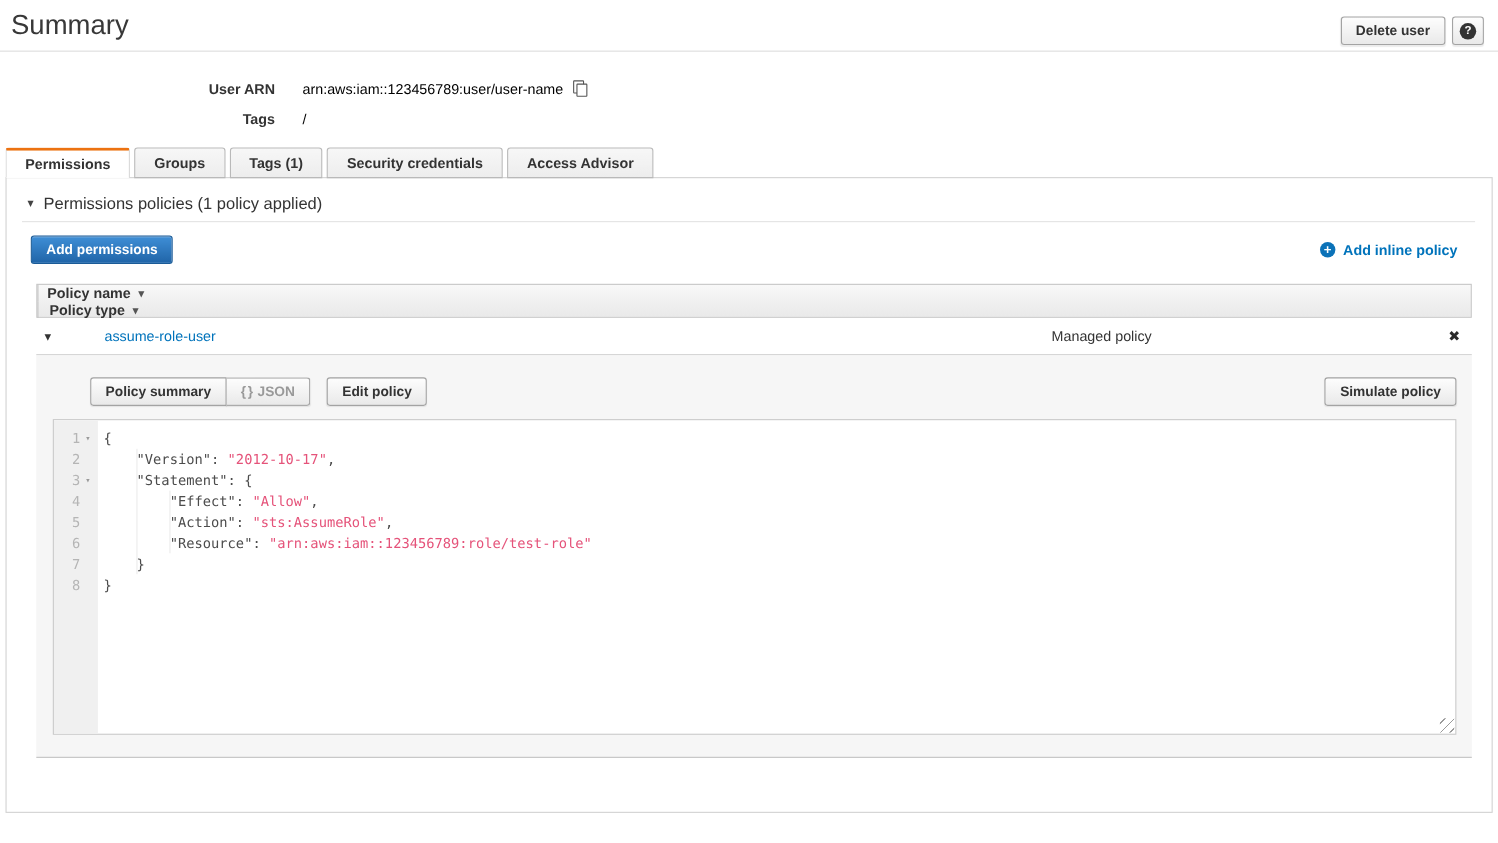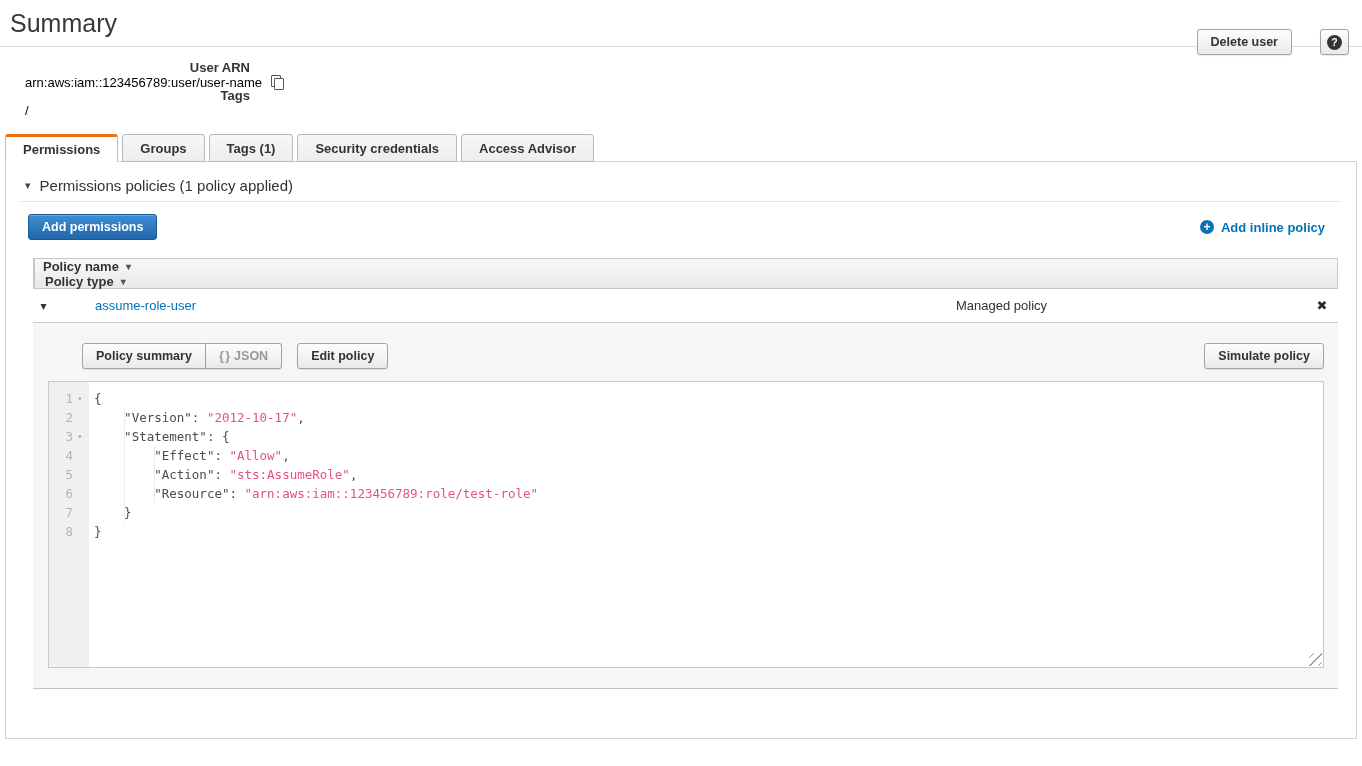--- a/index.html
+++ b/index.html
@@ -6,21 +6,21 @@
   html,body { margin:0; padding:0; }
   body {
     width:1362px; height:766px; overflow:hidden;
     background:#fff; color:#333;
     font-family:"Liberation Sans", sans-serif; font-size:13px;
   }
 
   
   .page-header { position:relative; height:47px; border-bottom:1px solid #ddd; }
   .page-title { margin:0; padding:9px 0 0 10px; font-size:25px; font-weight:400; color:#383838; }
-  .header-actions { position:absolute; top:15px; right:13px; display:flex; gap:28px; align-items:flex-end;margin-top:14px; }
+  .header-actions { position:absolute; top:15px; right:13px; display:flex; gap:6px; align-items:flex-end; }
 
   .btn {
     display:inline-flex; align-items:center; justify-content:center;
     height:26px; padding:0 13px; cursor:pointer;
     font-family:"Liberation Sans",sans-serif; font-size:12.5px; font-weight:bold; color:#333;
     background:linear-gradient(#fdfdfd,#e9e9e9);
     border:1px solid #a3a3a3; border-radius:3px;
     box-shadow:0 1px 1px rgba(0,0,0,0.08); white-space:nowrap;
   }
   .btn-icon { padding:0 6px; }
@@ -29,21 +29,21 @@
     font-size:10.5px; font-weight:bold; display:flex; align-items:center; justify-content:center;
   }
   .btn-primary {
     background:linear-gradient(#3f8ed6,#2065a8);
     border:1px solid #1a5b97; color:#fff;
     box-shadow:inset 0 1px 0 rgba(255,255,255,0.25);
   }
 
   
   .details { padding-top:13px; }
-  .detail-row { display:flex; height:28px; align-items:flex-start;flex-direction:column; }
+  .detail-row { display:flex; height:28px; align-items:flex-end; }
   .detail-label { width:250px; text-align:right; font-weight:bold; color:#333; }
   .detail-value { margin-left:25px; color:#000000; display:flex; align-items:center; }
   .copy-icon { position:relative; width:14px; height:15px; margin-left:9px; display:inline-block; cursor:pointer; }
   .copy-icon::before {
     content:""; position:absolute; left:0; top:0; width:8px; height:10px;
     border:1px solid #555; background:#fff; border-radius:1px;
   }
   .copy-icon::after {
     content:""; position:absolute; left:3px; top:3px; width:8px; height:10px;
     border:1px solid #555; background:#fff; border-radius:1px;

